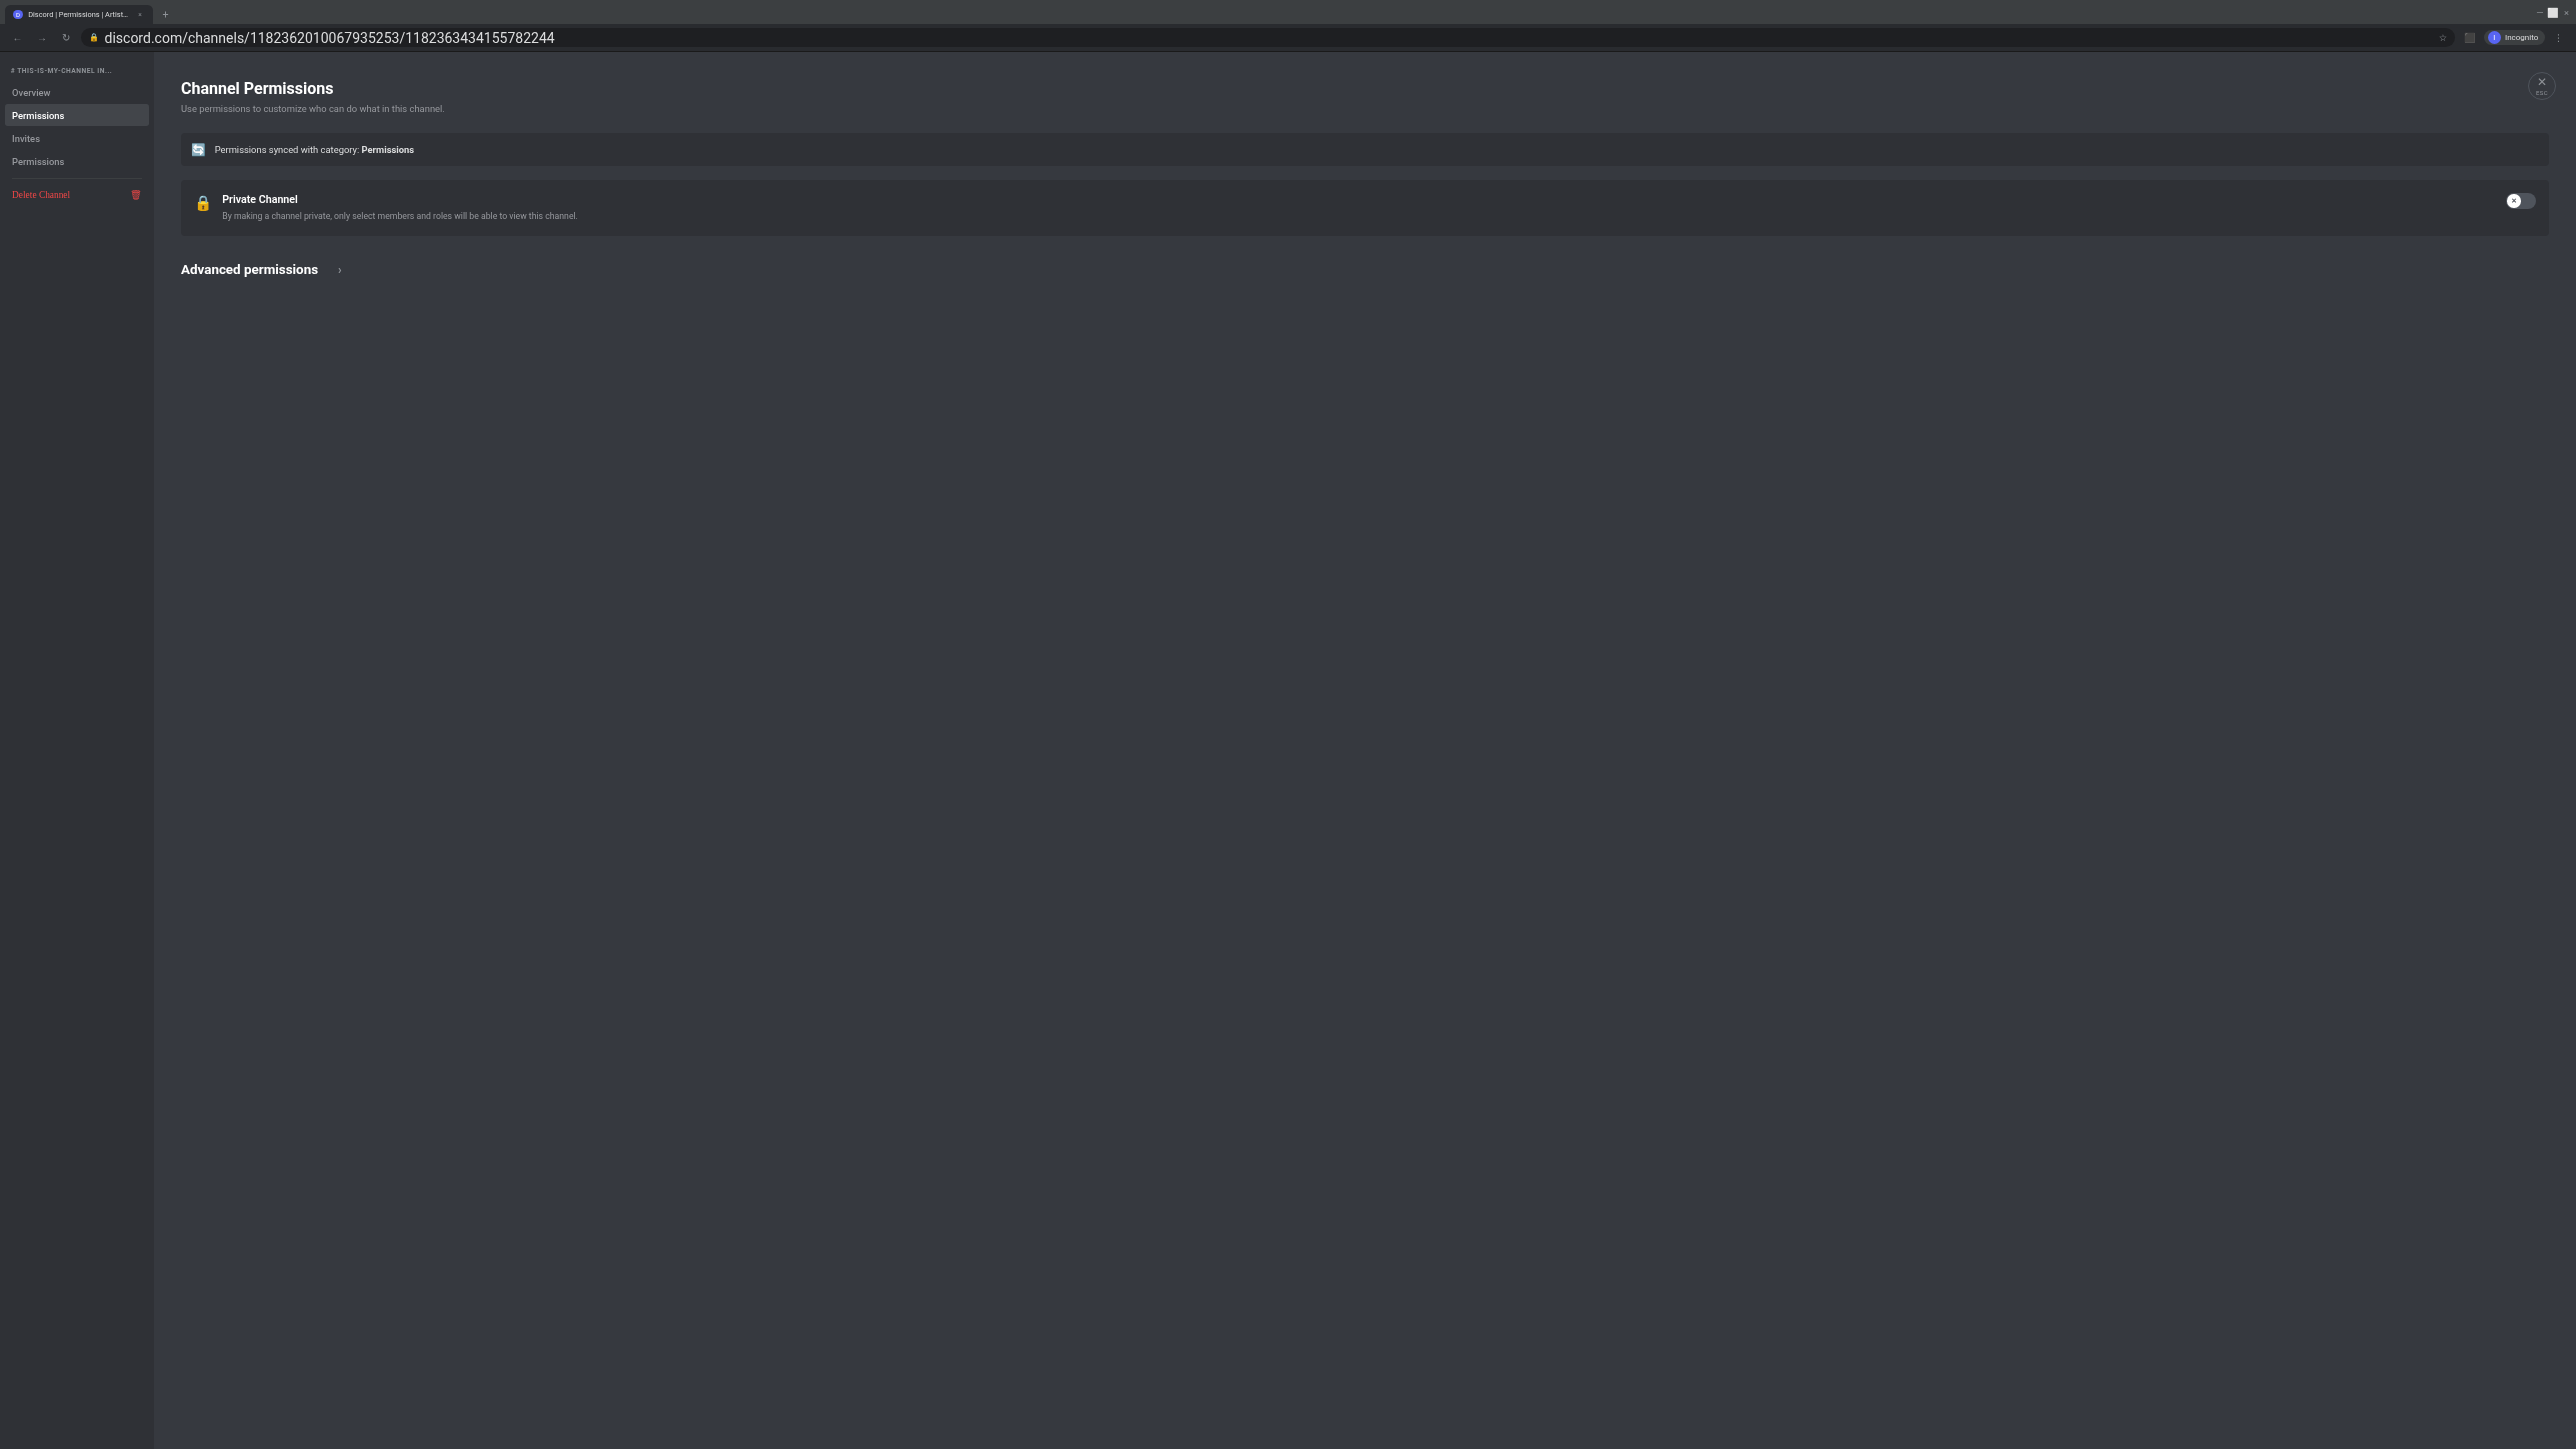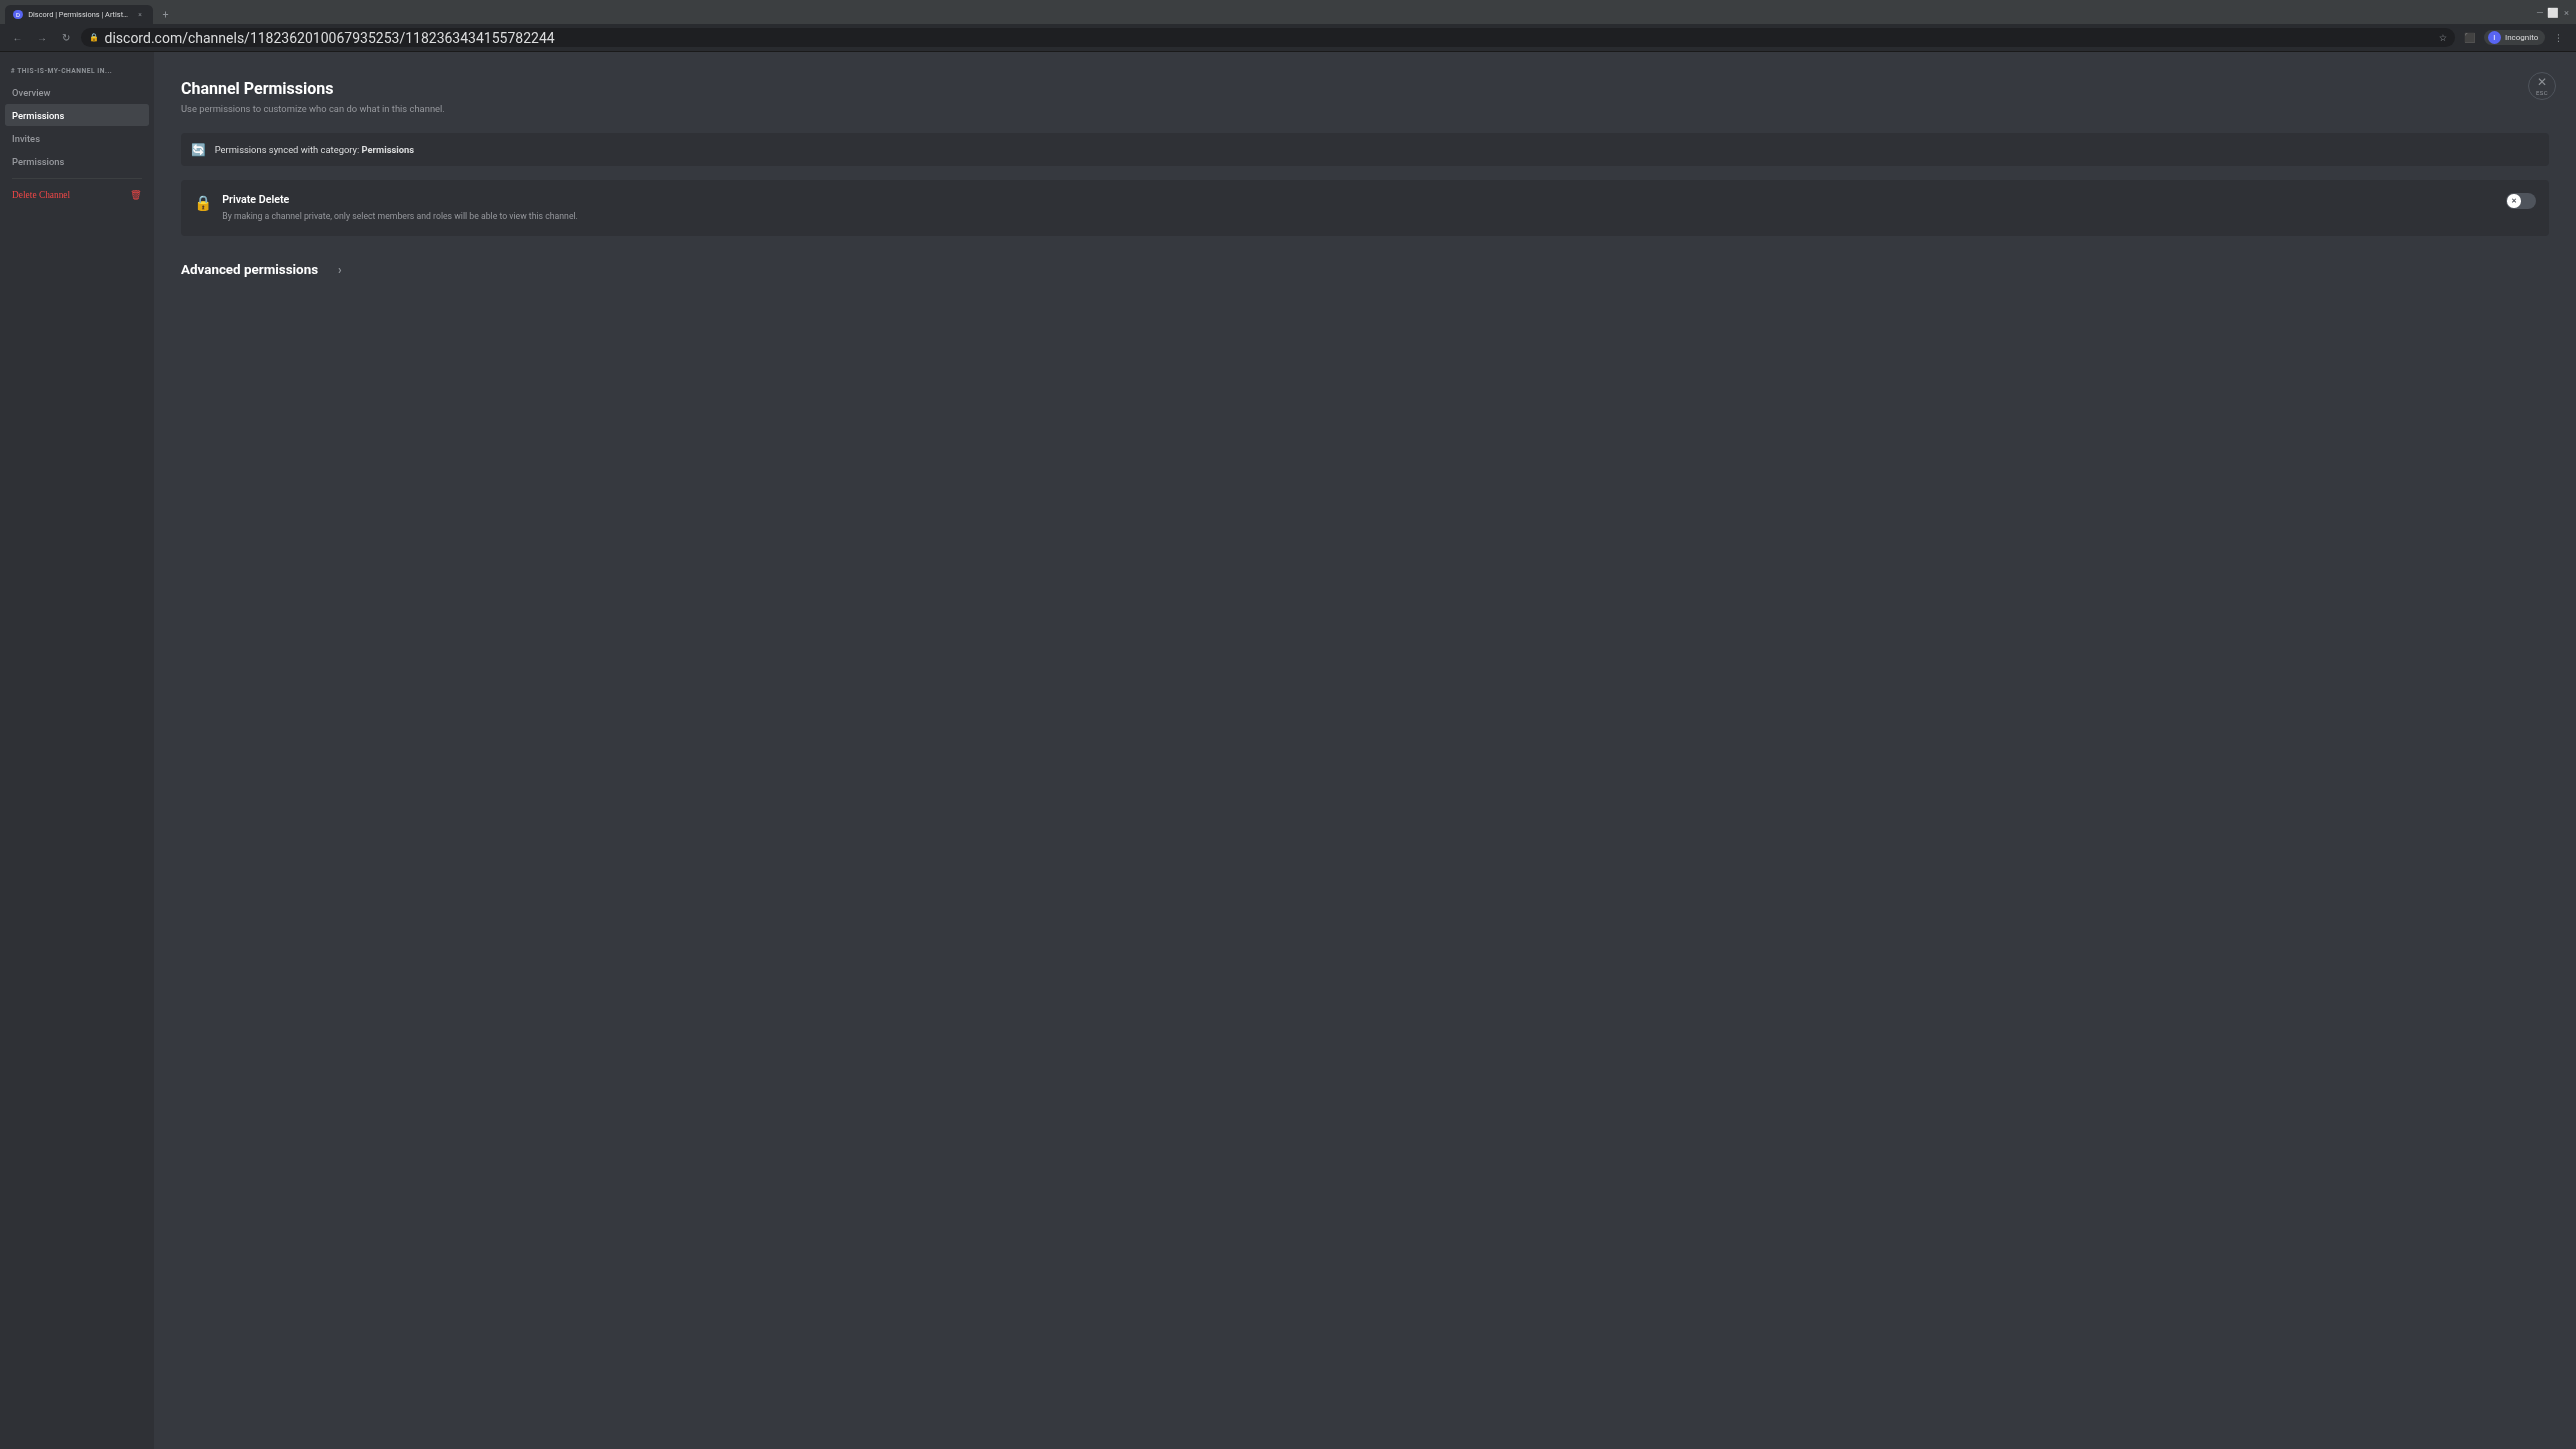--- a/index.html
+++ b/index.html
@@ -520,21 +520,21 @@
     <div class="sync-notice">
       <span class="sync-icon">🔄</span>
       <span>
         <span>Permissions synced with category: </span><strong>Permissions</strong>
       </span>
     </div>
 
     <div class="private-channel-card">
       <span class="lock-icon-large">🔒</span>
       <div class="private-channel-info">
-        <div class="private-channel-title">Private Delete</div>
+        <div class="private-channel-title">Private Channel</div>
         <div class="private-channel-desc">By making a channel private, only select members and roles will be able to view this channel.</div>
       </div>
       <div class="toggle-container">
         <div class="toggle off">
           <div class="toggle-knob">
             <span class="toggle-x">✕</span>
           </div>
         </div>
       </div>
     </div>

